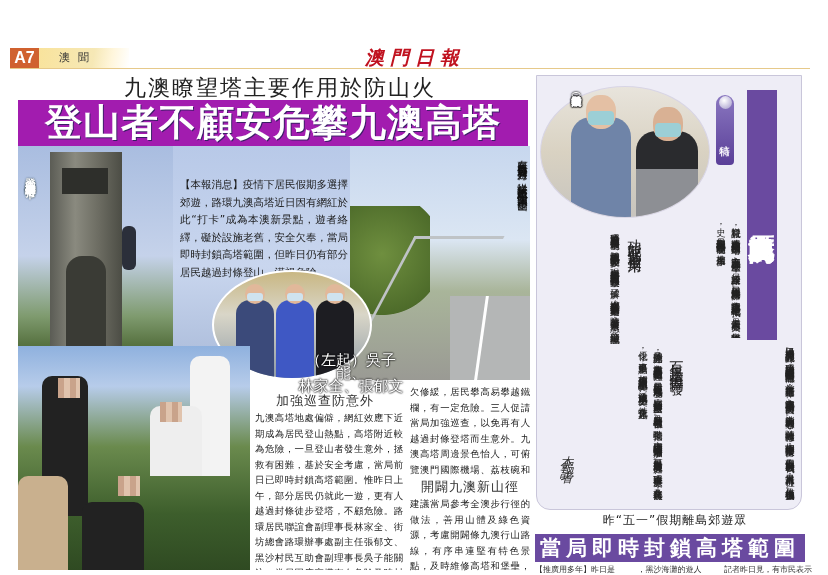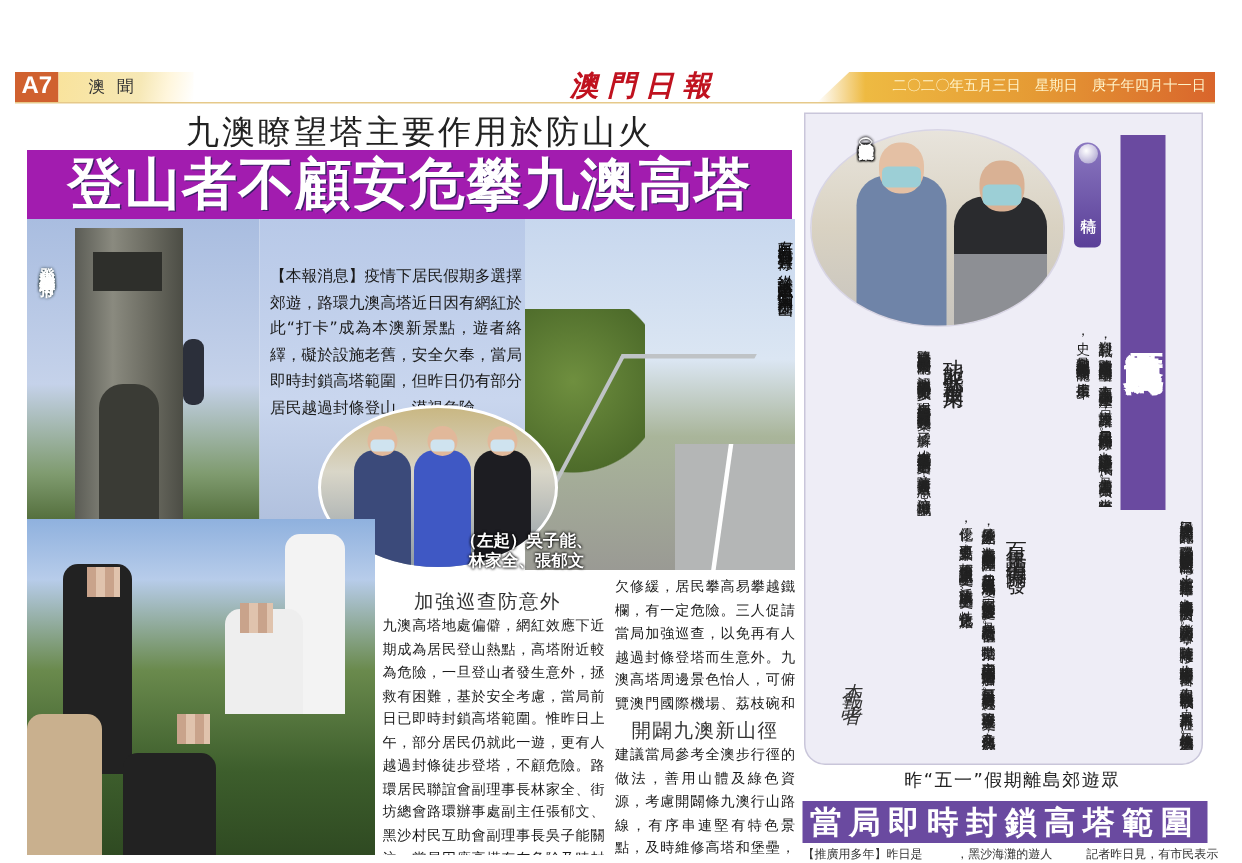--- a/index.html
+++ b/index.html
@@ -6,21 +6,21 @@
   html, body { width: 828px; height: 575px; overflow: hidden; background: #ffffff; }
   body { position: relative; font-family: "DejaVu Sans", sans-serif; color: #222; }
 
   
   .header { position: absolute; left: 0; top: 0; width: 828px; height: 70px; }
   .page-no { position: absolute; left: 10px; top: 48px; width: 29px; height: 20px; background: #d0612f; color: #fff;
     font: bold 16px "Liberation Sans", sans-serif; text-align: center; line-height: 20px; }
   .section-tab { position: absolute; left: 39px; top: 48px; width: 90px; height: 20px;
     background: linear-gradient(100deg, #f9e39c 0%, #f6e8b6 60%, #fff6dc 80%, rgba(255,255,255,0) 100%);
     font: 11px "DejaVu Sans", sans-serif; color: #333; line-height: 20px; padding-left: 20px; letter-spacing: 8px; }
-  .masthead { position: absolute; left: 350px; top: 45px; width: 130px; height: 24px; text-align: right;
+  .masthead { position: absolute; left: 350px; top: 45px; width: 130px; height: 24px; text-align: center;
     font: bold 19px "DejaVu Serif", serif; color: #c0121f; letter-spacing: 6px; line-height: 24px; font-style: italic; }
   .dateline { position: absolute; left: 545px; top: 48px; width: 265px; height: 20px;
     background: linear-gradient(90deg, rgba(240,190,60,0) 0%, #eeba42 12%, #e59a34 55%, #d9652c 100%);
     clip-path: polygon(8% 0, 100% 0, 100% 100%, 0 100%);
     color: #fff3c8; font-size: 9.5px; line-height: 20px; text-align: right; padding-right: 6px; word-spacing: 4px; }
   .head-rule { position: absolute; left: 10px; top: 68px; width: 800px; height: 1px; background: #e6c98a; }
 
   
   .kicker { position: absolute; left: 60px; top: 73px; width: 440px; height: 30px;
     font: 22px "DejaVu Sans", sans-serif; color: #222; letter-spacing: 2px; text-align: center; font-weight: 300; }
@@ -66,21 +66,21 @@
   .stairs-caption { position: absolute; left: 500px; top: 152px; width: 30px; height: 200px;
     writing-mode: vertical-rl; font-size: 10.5px; color: #111; line-height: 14px; letter-spacing: 1px; }
 
   .group-photo { position: absolute; left: 212px; top: 270px; width: 160px; height: 110px;
     border-radius: 50%; overflow: hidden; border: 2px solid #fff;
     background: linear-gradient(180deg, #c9b783 0%, #d9d6c8 40%, #8e9aa5 100%); }
   .gp-man { position: absolute; top: 28px; width: 38px; height: 90px; border-radius: 14px 14px 0 0; }
   .gp-man .head { position: absolute; left: 9px; top: -16px; width: 20px; height: 20px; border-radius: 50%; background: #e1b89a; }
   .gp-man .mask { position: absolute; left: 11px; top: -7px; width: 16px; height: 8px; border-radius: 3px; background: #cfe3ef; }
   .group-caption { position: absolute; left: 296px; top: 354px; width: 110px; height: 30px;
-    color: #fff; font-size: 11px; line-height: 13px; text-shadow: 0 0 2px #000, 0 0 2px #000; font-weight: bold; text-align: center; }
+    color: #fff; font-size: 15px; line-height: 13px; text-shadow: 0 0 2px #000, 0 0 2px #000; font-weight: normal; text-align: center; }
 
   
   .sub-head { position: absolute; font-size: 13px; color: #333; text-align: center; letter-spacing: 1px; }
   .body-col { position: absolute; font-size: 9.4px; line-height: 15.5px; color: #1a1a1a; text-align: justify; overflow: hidden; }
 
   
   .feature-box { position: absolute; left: 536px; top: 75px; width: 266px; height: 435px;
     background: #eeedf6; border: 1px solid #c9c6da; border-radius: 0 0 14px 14px; }
   .feature-photo { position: absolute; left: 540px; top: 86px; width: 170px; height: 132px; border-radius: 50%;
     overflow: hidden; border: 1px solid #d8d5e5; background: linear-gradient(180deg, #e8e4dc 0%, #d9d2c2 50%, #c7c4be 100%); }
@@ -109,21 +109,20 @@
   .br-body { position: absolute; left: 535px; top: 564px; width: 280px; height: 11px; font-size: 8px; color: #333;
     white-space: nowrap; overflow: hidden; word-spacing: 20px; }
 </style>
 </head>
 <body>
 
 <div class="header">
   <div class="page-no">A7</div>
   <div class="section-tab">澳聞</div>
   <div class="masthead">澳門日報</div>
-  <div class="dateline">二〇二〇年五月三日　星期日　庚子年四月十一日</div>
   <div class="head-rule"></div>
 </div>
 
 <div class="kicker">九澳瞭望塔主要作用於防山火</div>
 <div class="headline">登山者不顧安危攀九澳高塔</div>
 
 <div class="photo photo-tower">
   <div class="tower-body"></div>
   <div class="tower-window"></div>
   <div class="tower-arch"></div>

